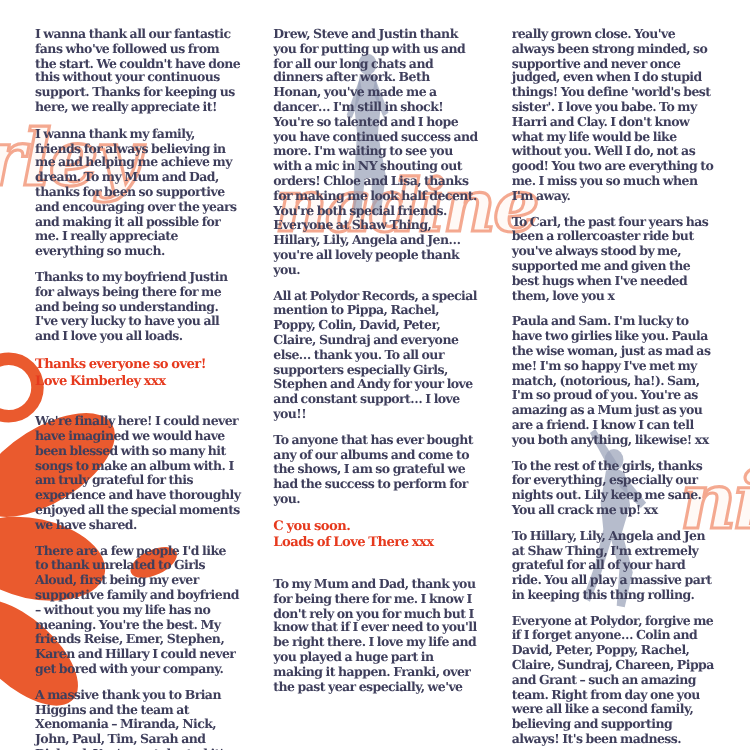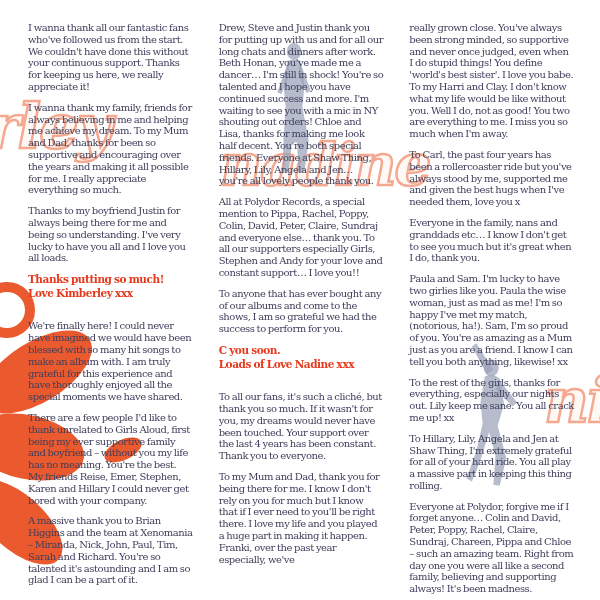--- a/index.html
+++ b/index.html
@@ -34,20 +34,21 @@
     position:absolute;left:28px;top:22px;z-index:1;
     display:flex;gap:26px;width:546px;
   }
   .col{width:165px;}
   .col p{
     color:var(--body-text);
     font-size:10px;line-height:1.18;
     letter-spacing:-0.45px;word-spacing:-0.6px;
     margin-bottom:9px;
     text-align:left;
+    font-weight:bold;
   }
   .col p.signoff{
     color:var(--accent);
     font-weight:bold;
     font-size:10.5px;line-height:1.3;
     white-space:pre-line;
     margin-top:3px;margin-bottom:20px;
   }
   svg .fill{fill:var(--decor);}
   svg .sil{fill:var(--silhouette);opacity:0.72;}
@@ -81,39 +82,37 @@
     <ellipse class="fill" cx="72" cy="175" rx="58" ry="32" transform="rotate(12 72 175)"></ellipse>
     <ellipse class="fill" cx="62" cy="250" rx="56" ry="27" transform="rotate(42 62 250)"></ellipse>
     <ellipse class="fill" cx="168" cy="178" rx="20" ry="10" transform="rotate(-25 168 178)"></ellipse>
   </svg>
 
   <div class="columns">
     <div class="col">
         <p class="para">I wanna thank all our fantastic fans who've followed us from the start. We couldn't have done this without your continuous support. Thanks for keeping us here, we really appreciate it!</p>
         <p class="para">I wanna thank my family, friends for always believing in me and helping me achieve my dream. To my Mum and Dad, thanks for been so supportive and encouraging over the years and making it all possible for me. I really appreciate everything so much.</p>
         <p class="para">Thanks to my boyfriend Justin for always being there for me and being so understanding. I've very lucky to have you all and I love you all loads.</p>
-        <p class="signoff">Thanks putting so much!
+        <p class="signoff">Thanks everyone so over!
 Love Kimberley xxx</p>
         <p class="para">We're finally here! I could never have imagined we would have been blessed with so many hit songs to make an album with. I am truly grateful for this experience and have thoroughly enjoyed all the special moments we have shared.</p>
         <p class="para">There are a few people I'd like to thank unrelated to Girls Aloud, first being my ever supportive family and boyfriend – without you my life has no meaning. You're the best. My friends Reise, Emer, Stephen, Karen and Hillary I could never get bored with your company.</p>
         <p class="para">A massive thank you to Brian Higgins and the team at Xenomania – Miranda, Nick, John, Paul, Tim, Sarah and Richard. You're so talented it's astounding and I am so glad I can be a part of it.</p>
       </div>
     <div class="col">
         <p class="para">Drew, Steve and Justin thank you for putting up with us and for all our long chats and dinners after work. Beth Honan, you've made me a dancer… I'm still in shock! You're so talented and I hope you have continued success and more. I'm waiting to see you with a mic in NY shouting out orders! Chloe and Lisa, thanks for making me look half decent. You're both special friends. Everyone at Shaw Thing, Hillary, Lily, Angela and Jen… you're all lovely people thank you.</p>
         <p class="para">All at Polydor Records, a special mention to Pippa, Rachel, Poppy, Colin, David, Peter, Claire, Sundraj and everyone else… thank you. To all our supporters especially Girls, Stephen and Andy for your love and constant support… I love you!!</p>
         <p class="para">To anyone that has ever bought any of our albums and come to the shows, I am so grateful we had the success to perform for you.</p>
         <p class="signoff">C you soon.
-Loads of Love Nadine xxx</p>
-        <p class="para">To all our fans, it's such a cliché, but thank you so much. If it wasn't for you, my dreams would never have been touched. Your support over the last 4 years has been constant. Thank you to everyone.</p>
+Loads of Love There xxx</p>
         <p class="para">To my Mum and Dad, thank you for being there for me. I know I don't rely on you for much but I know that if I ever need to you'll be right there. I love my life and you played a huge part in making it happen. Franki, over the past year especially, we've</p>
       </div>
     <div class="col">
         <p class="para">really grown close. You've always been strong minded, so supportive and never once judged, even when I do stupid things! You define 'world's best sister'. I love you babe. To my Harri and Clay. I don't know what my life would be like without you. Well I do, not as good! You two are everything to me. I miss you so much when I'm away.</p>
         <p class="para">To Carl, the past four years has been a rollercoaster ride but you've always stood by me, supported me and given the best hugs when I've needed them, love you x</p>
-        <p class="para">Everyone in the family, nans and granddads etc… I know I don't get to see you much but it's great when I do, thank you.</p>
         <p class="para">Paula and Sam. I'm lucky to have two girlies like you. Paula the wise woman, just as mad as me! I'm so happy I've met my match, (notorious, ha!). Sam, I'm so proud of you. You're as amazing as a Mum just as you are a friend. I know I can tell you both anything, likewise! xx</p>
         <p class="para">To the rest of the girls, thanks for everything, especially our nights out. Lily keep me sane. You all crack me up! xx</p>
         <p class="para">To Hillary, Lily, Angela and Jen at Shaw Thing, I'm extremely grateful for all of your hard ride. You all play a massive part in keeping this thing rolling.</p>
-        <p class="para">Everyone at Polydor, forgive me if I forget anyone… Colin and David, Peter, Poppy, Rachel, Claire, Sundraj, Chareen, Pippa and Chloe – such an amazing team. Right from day one you were all like a second family, believing and supporting always! It's been madness.</p>
+        <p class="para">Everyone at Polydor, forgive me if I forget anyone… Colin and David, Peter, Poppy, Rachel, Claire, Sundraj, Chareen, Pippa and Grant – such an amazing team. Right from day one you were all like a second family, believing and supporting always! It's been madness.</p>
       </div>
   </div>
 
 </div>
 
 </body></html>

